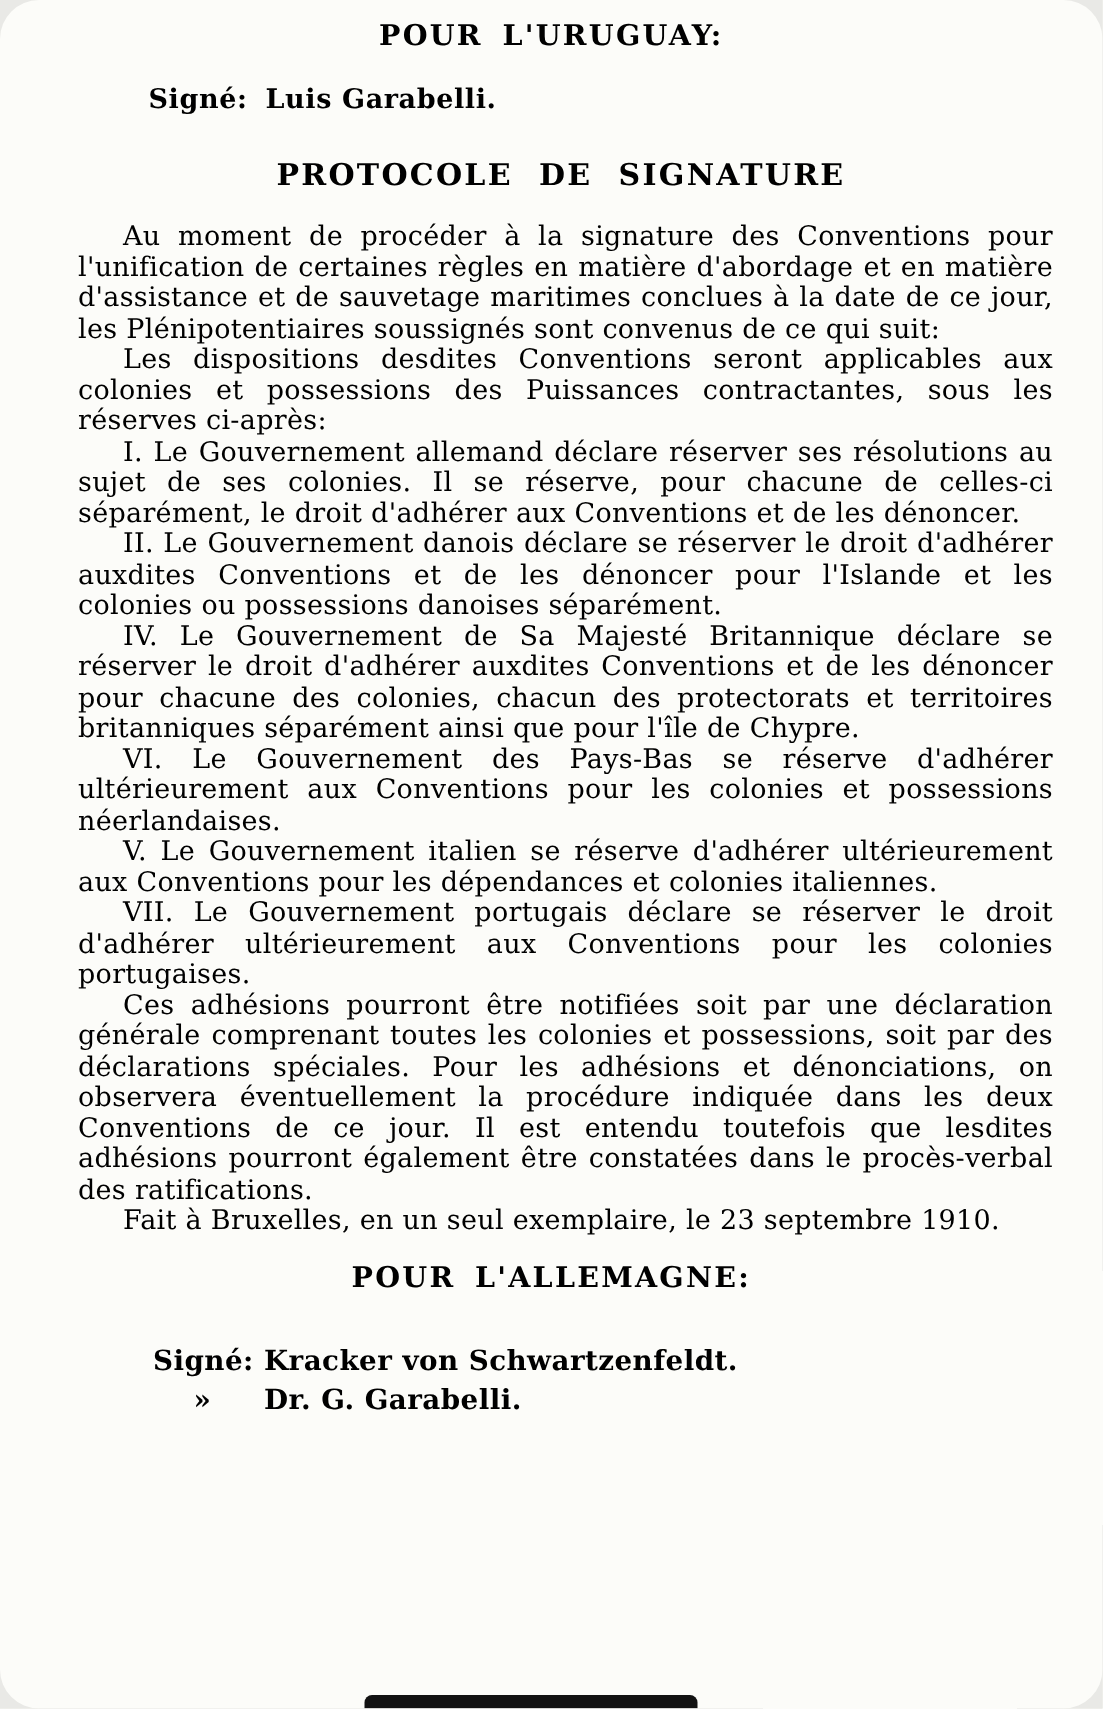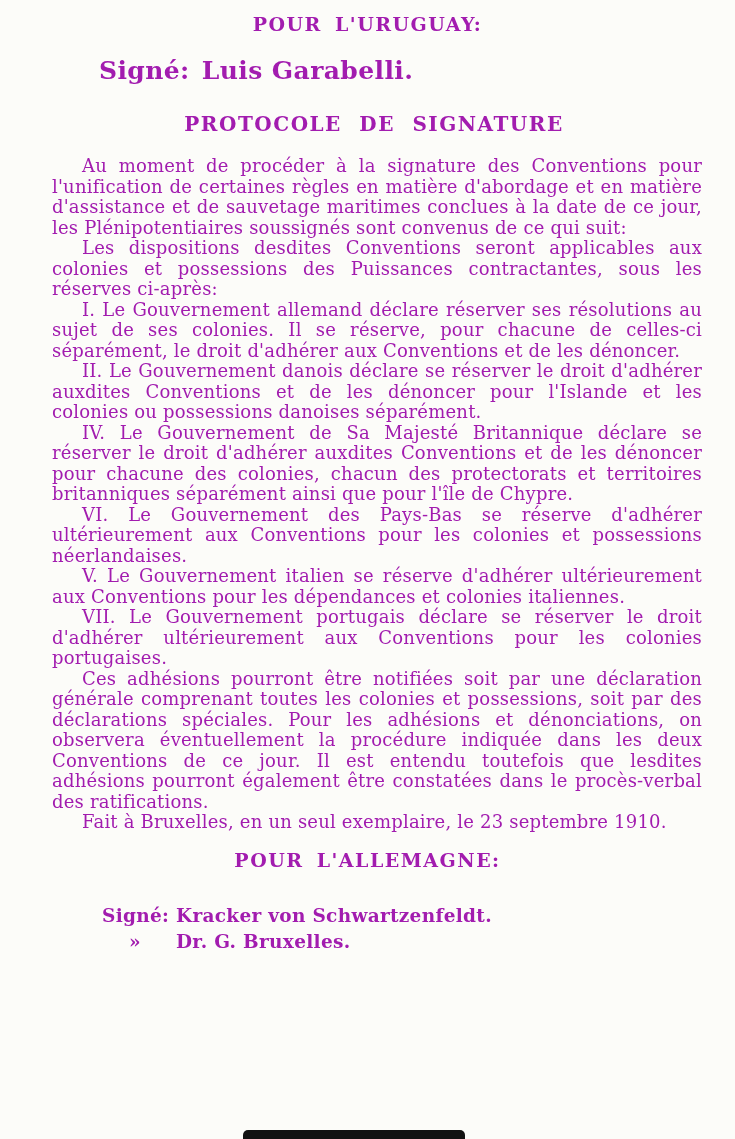--- a/index.html
+++ b/index.html
@@ -6,36 +6,37 @@
     margin: 0;
     padding: 0;
     background: #e9e9e6;
   }
   .page {
     position: relative;
     width: 735px;
     height: 1139px;
     margin: 0 auto;
     background: #fcfcf9;
-    color: #a21caf;
+    color: #000000;
     font-family: "DejaVu Serif", "Liberation Serif", serif;
     box-sizing: border-box;
     padding-top: 13px;
     overflow: hidden;
+    border-radius: 26px;
   }
   .center { text-align: center; }
   .heading {
     font-weight: bold;
     font-size: 19px;
     letter-spacing: 1.5px;
     word-spacing: 5px;
   }
   .sig-uruguay {
     margin: 21px 0 0 99px;
-    font-size: 25px;
+    font-size: 18px;
     font-weight: bold;
     letter-spacing: 0.4px;
   }
   .sig-uruguay .sig-name { margin-left: 12px; }
   .title {
     margin-top: 27px;
     font-size: 20px;
     font-weight: bold;
     letter-spacing: 1.5px;
     word-spacing: 9px;
@@ -104,19 +105,19 @@
 
   <div class="heading center heading-germany">POUR L'ALLEMAGNE:</div>
 
   <div class="sig-block">
     <div class="sig-row">
       <span class="sig-prefix">Signé:</span>
       <span class="sig-name">Kracker von Schwartzenfeldt.</span>
     </div>
     <div class="sig-row">
       <span class="sig-prefix centered">»</span>
-      <span class="sig-name">Dr. G. Bruxelles.</span>
+      <span class="sig-name">Dr. G. Garabelli.</span>
     </div>
   </div>
 
   <div class="scan-artifact"></div>
 
 </div>
 
 </body></html>

